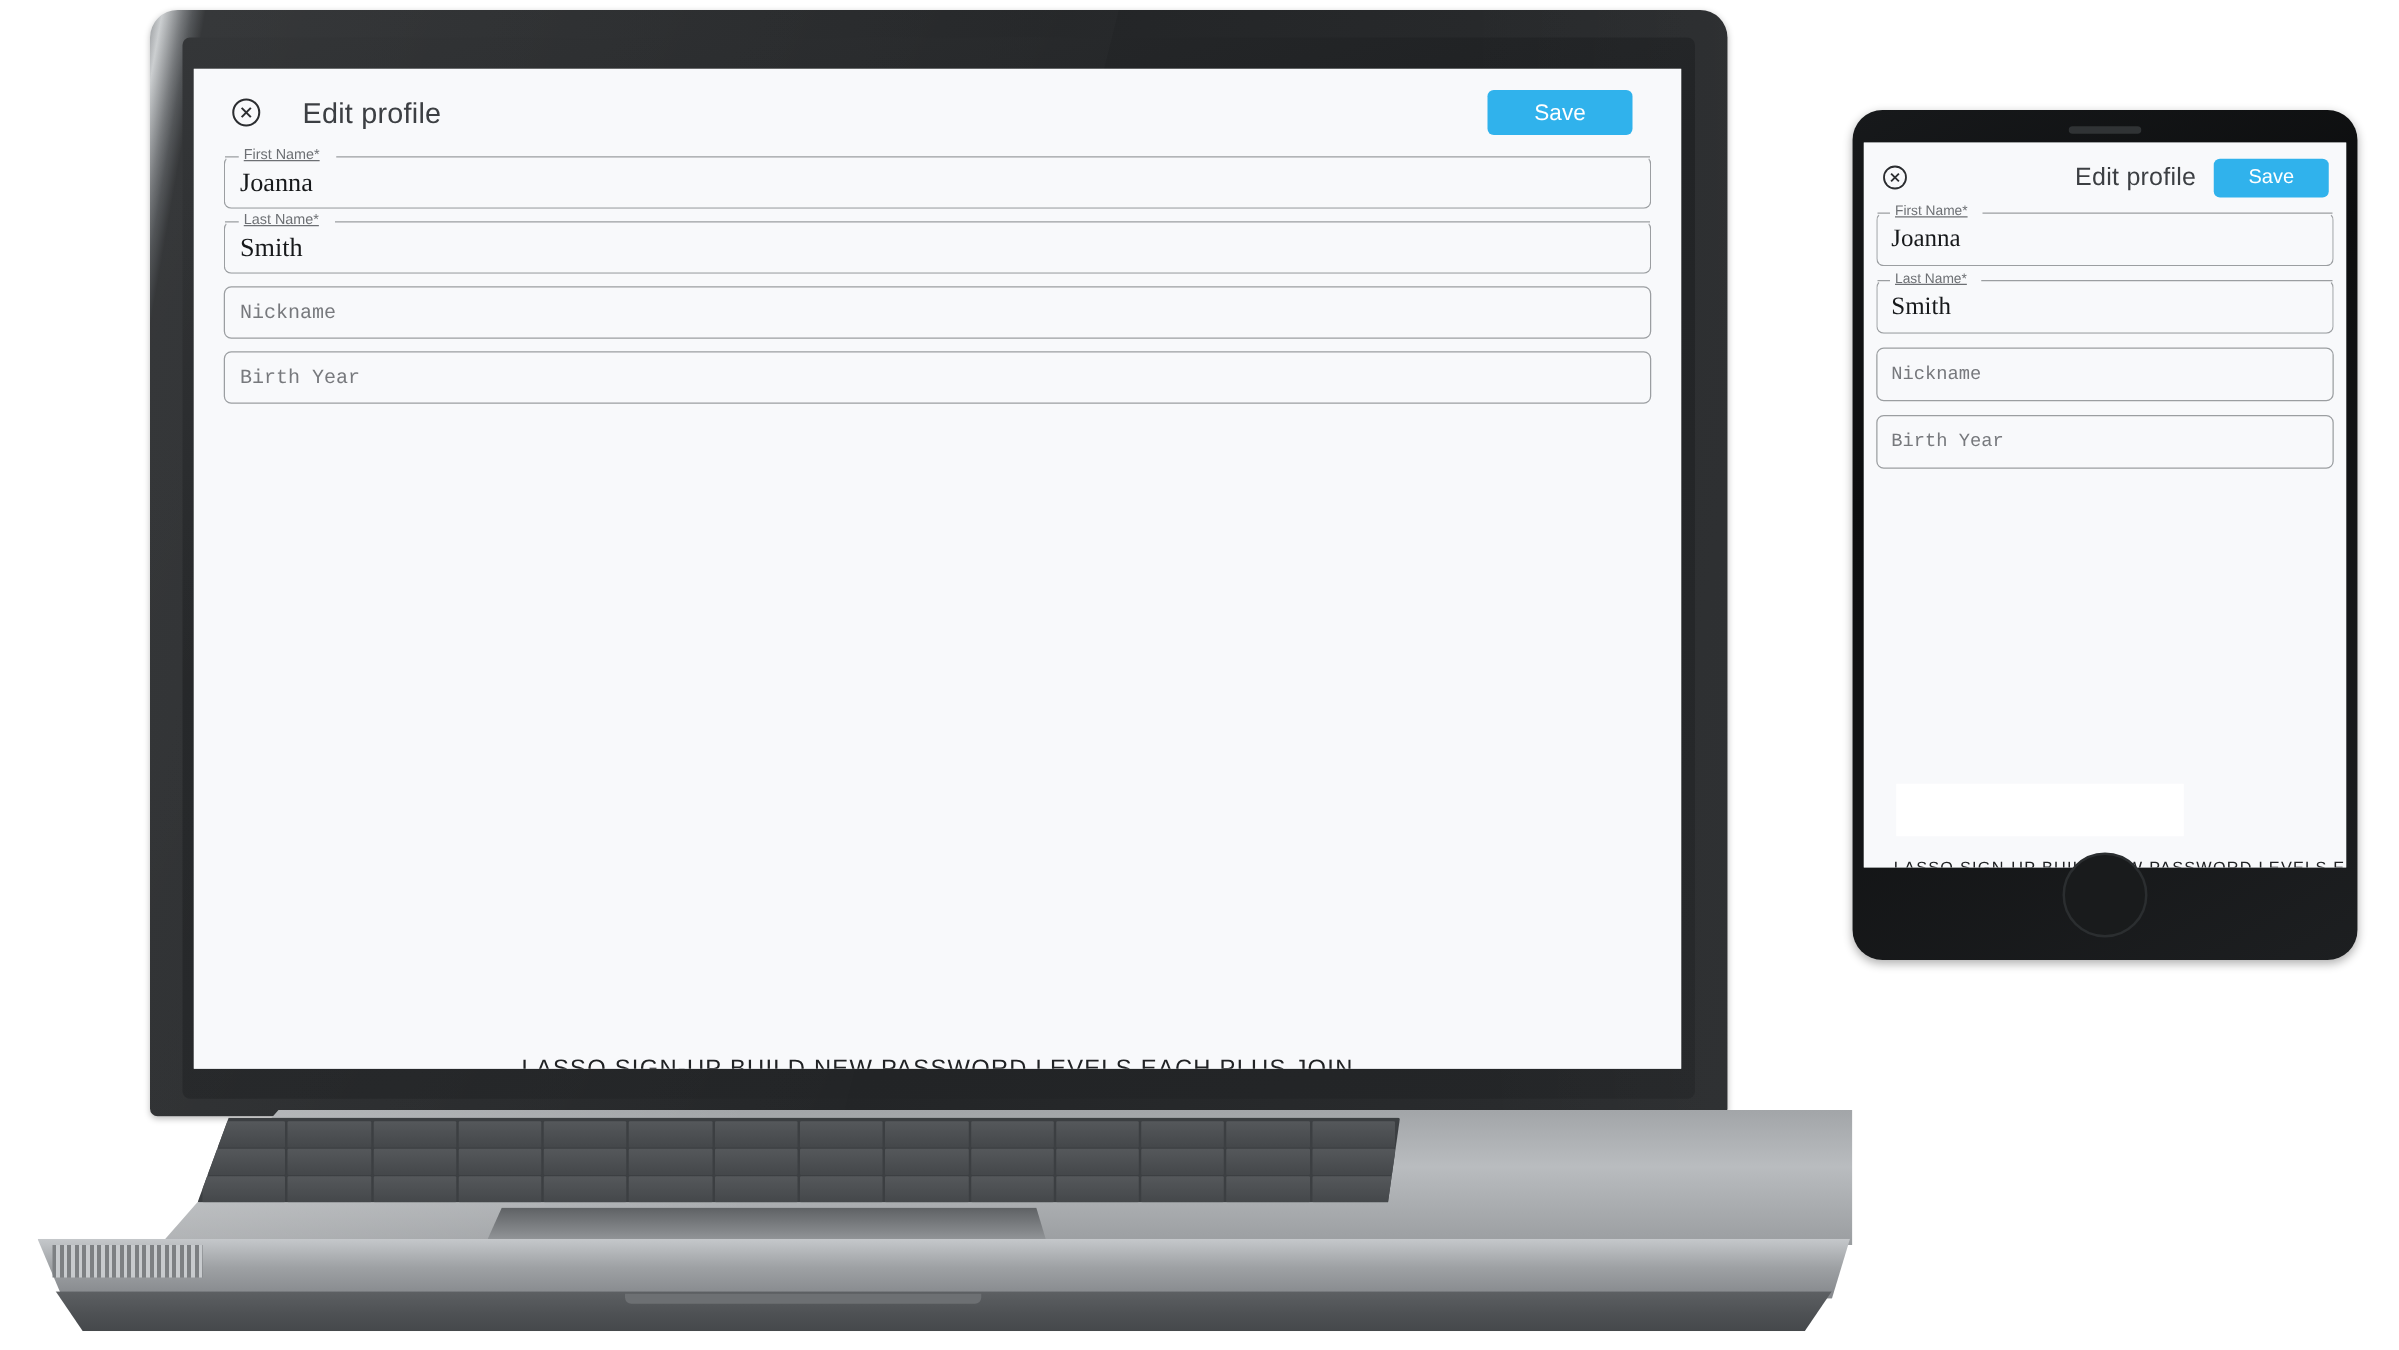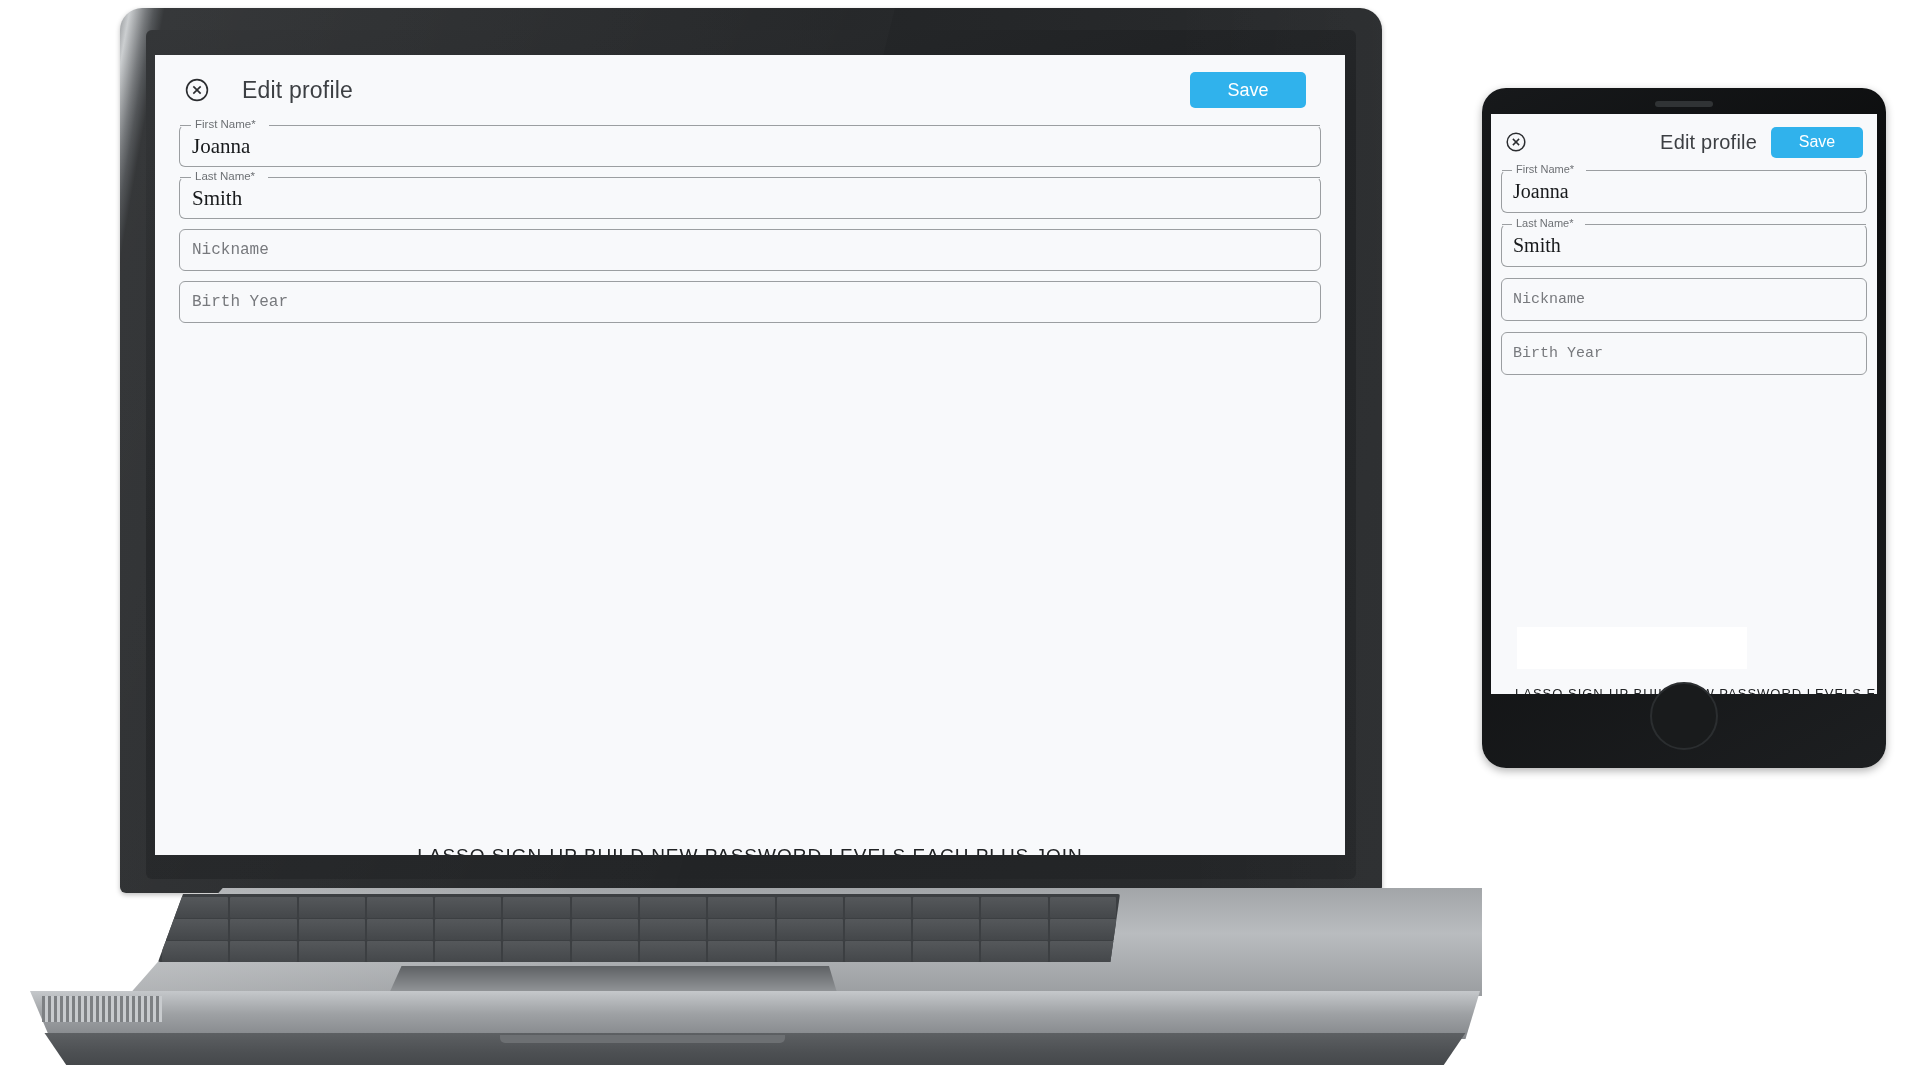--- a/index.html
+++ b/index.html
@@ -291,20 +291,21 @@
   .field.filled {
     border-top-color: transparent;
   }
   
   .field-legend {
     position: absolute;
     background: #f8f9fb;
     color: #6d7074;
     white-space: nowrap;
     line-height: 1;
+    text-decoration: underline;
   }
   
   .notch-line {
     position: absolute;
     height: 1px;
     background: #9b9ea1;
   }
   .field-value {
     font-family: "Liberation Serif", serif;
     color: #17191b;

